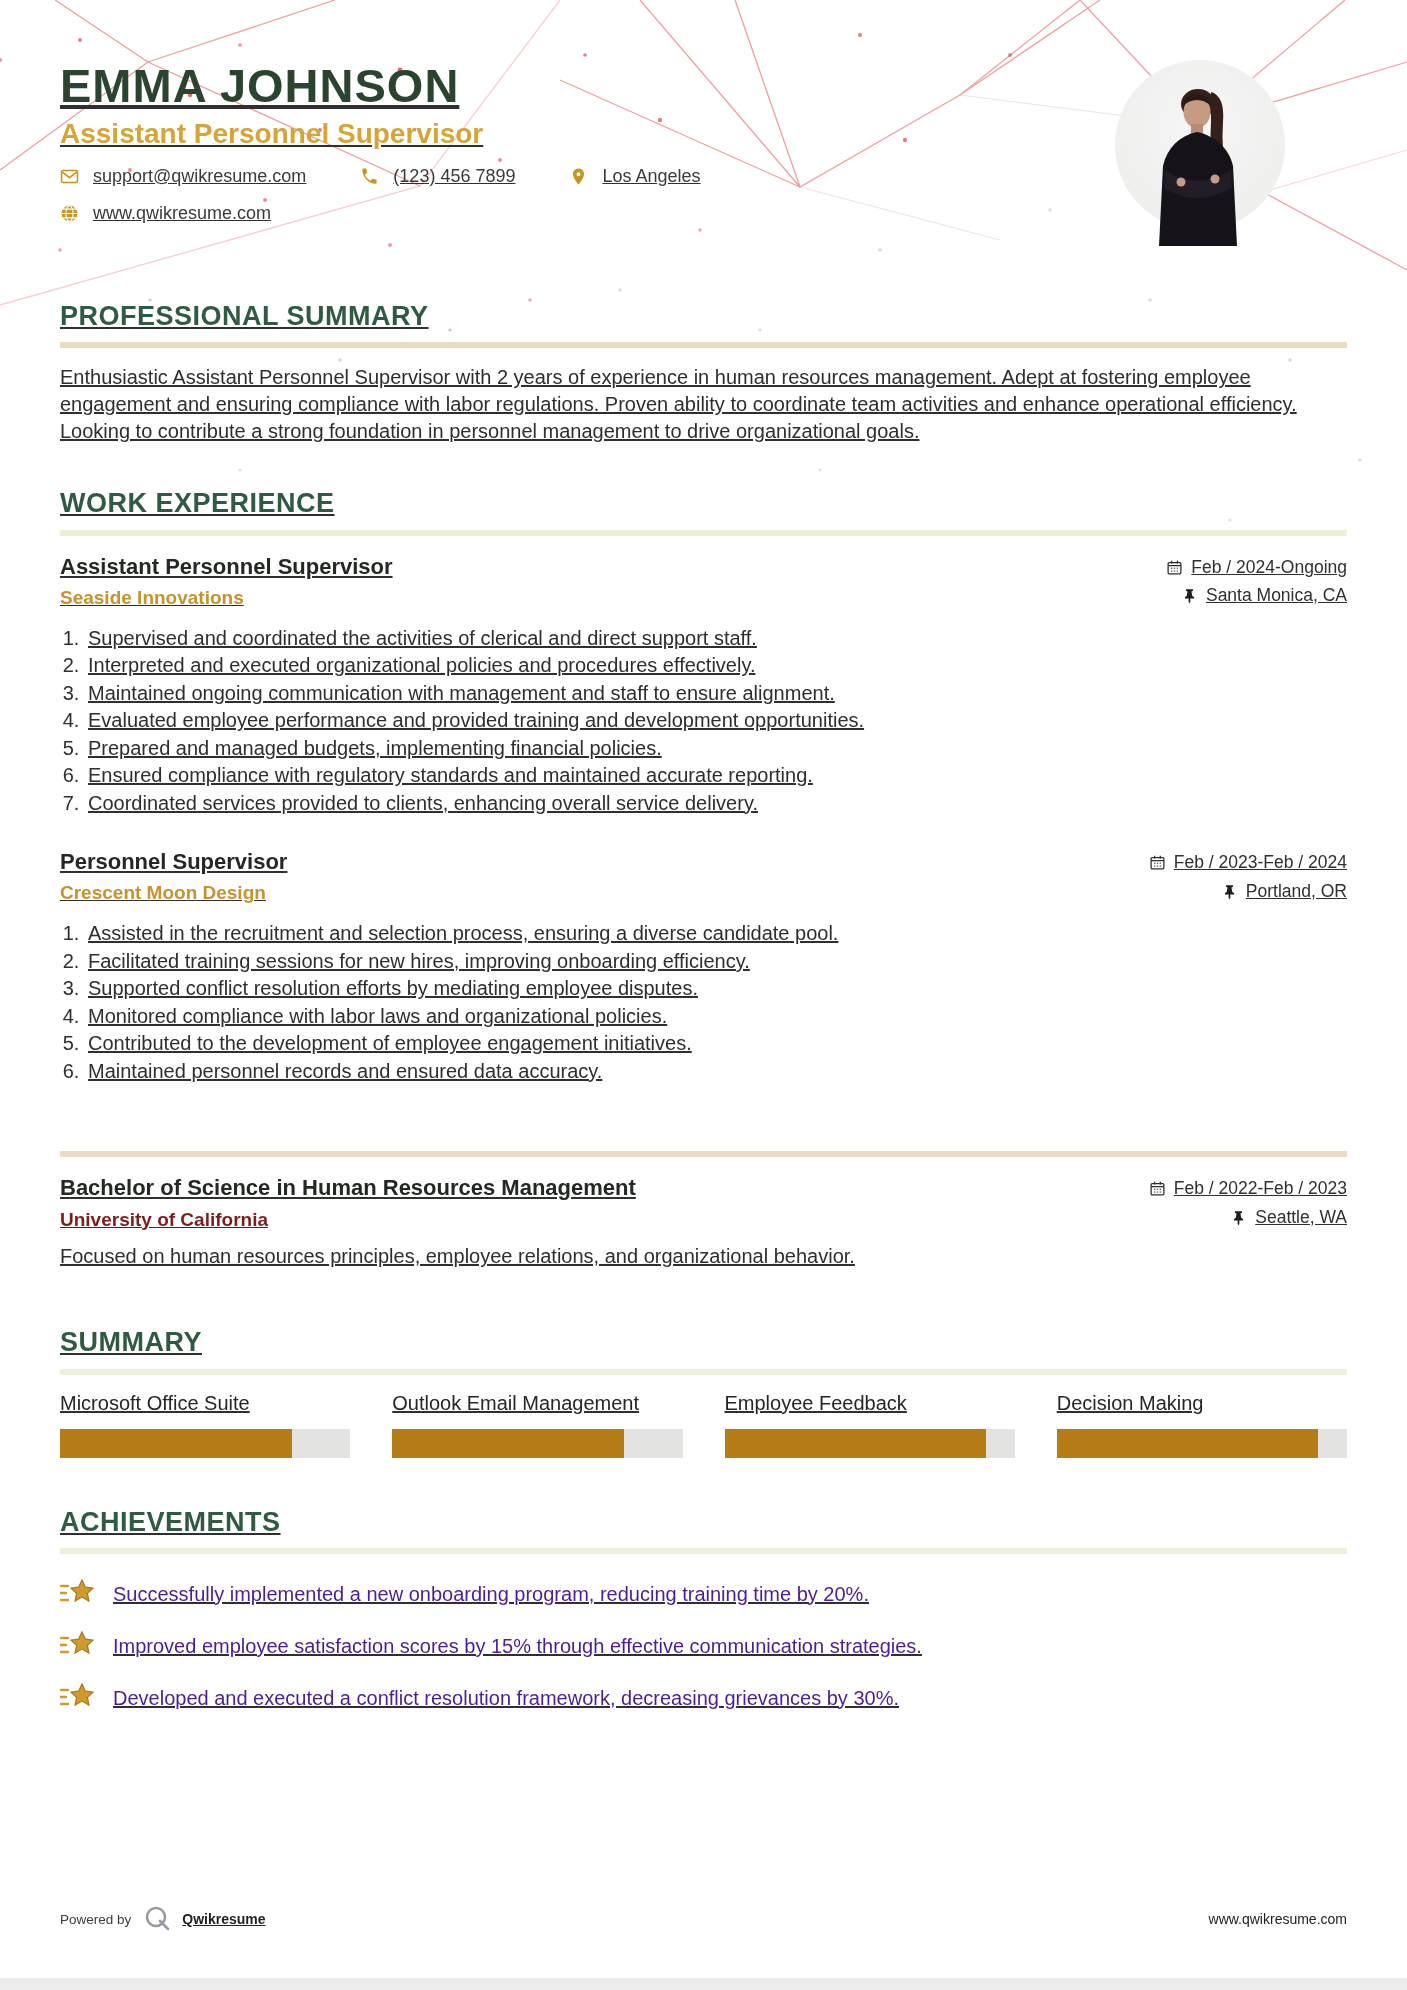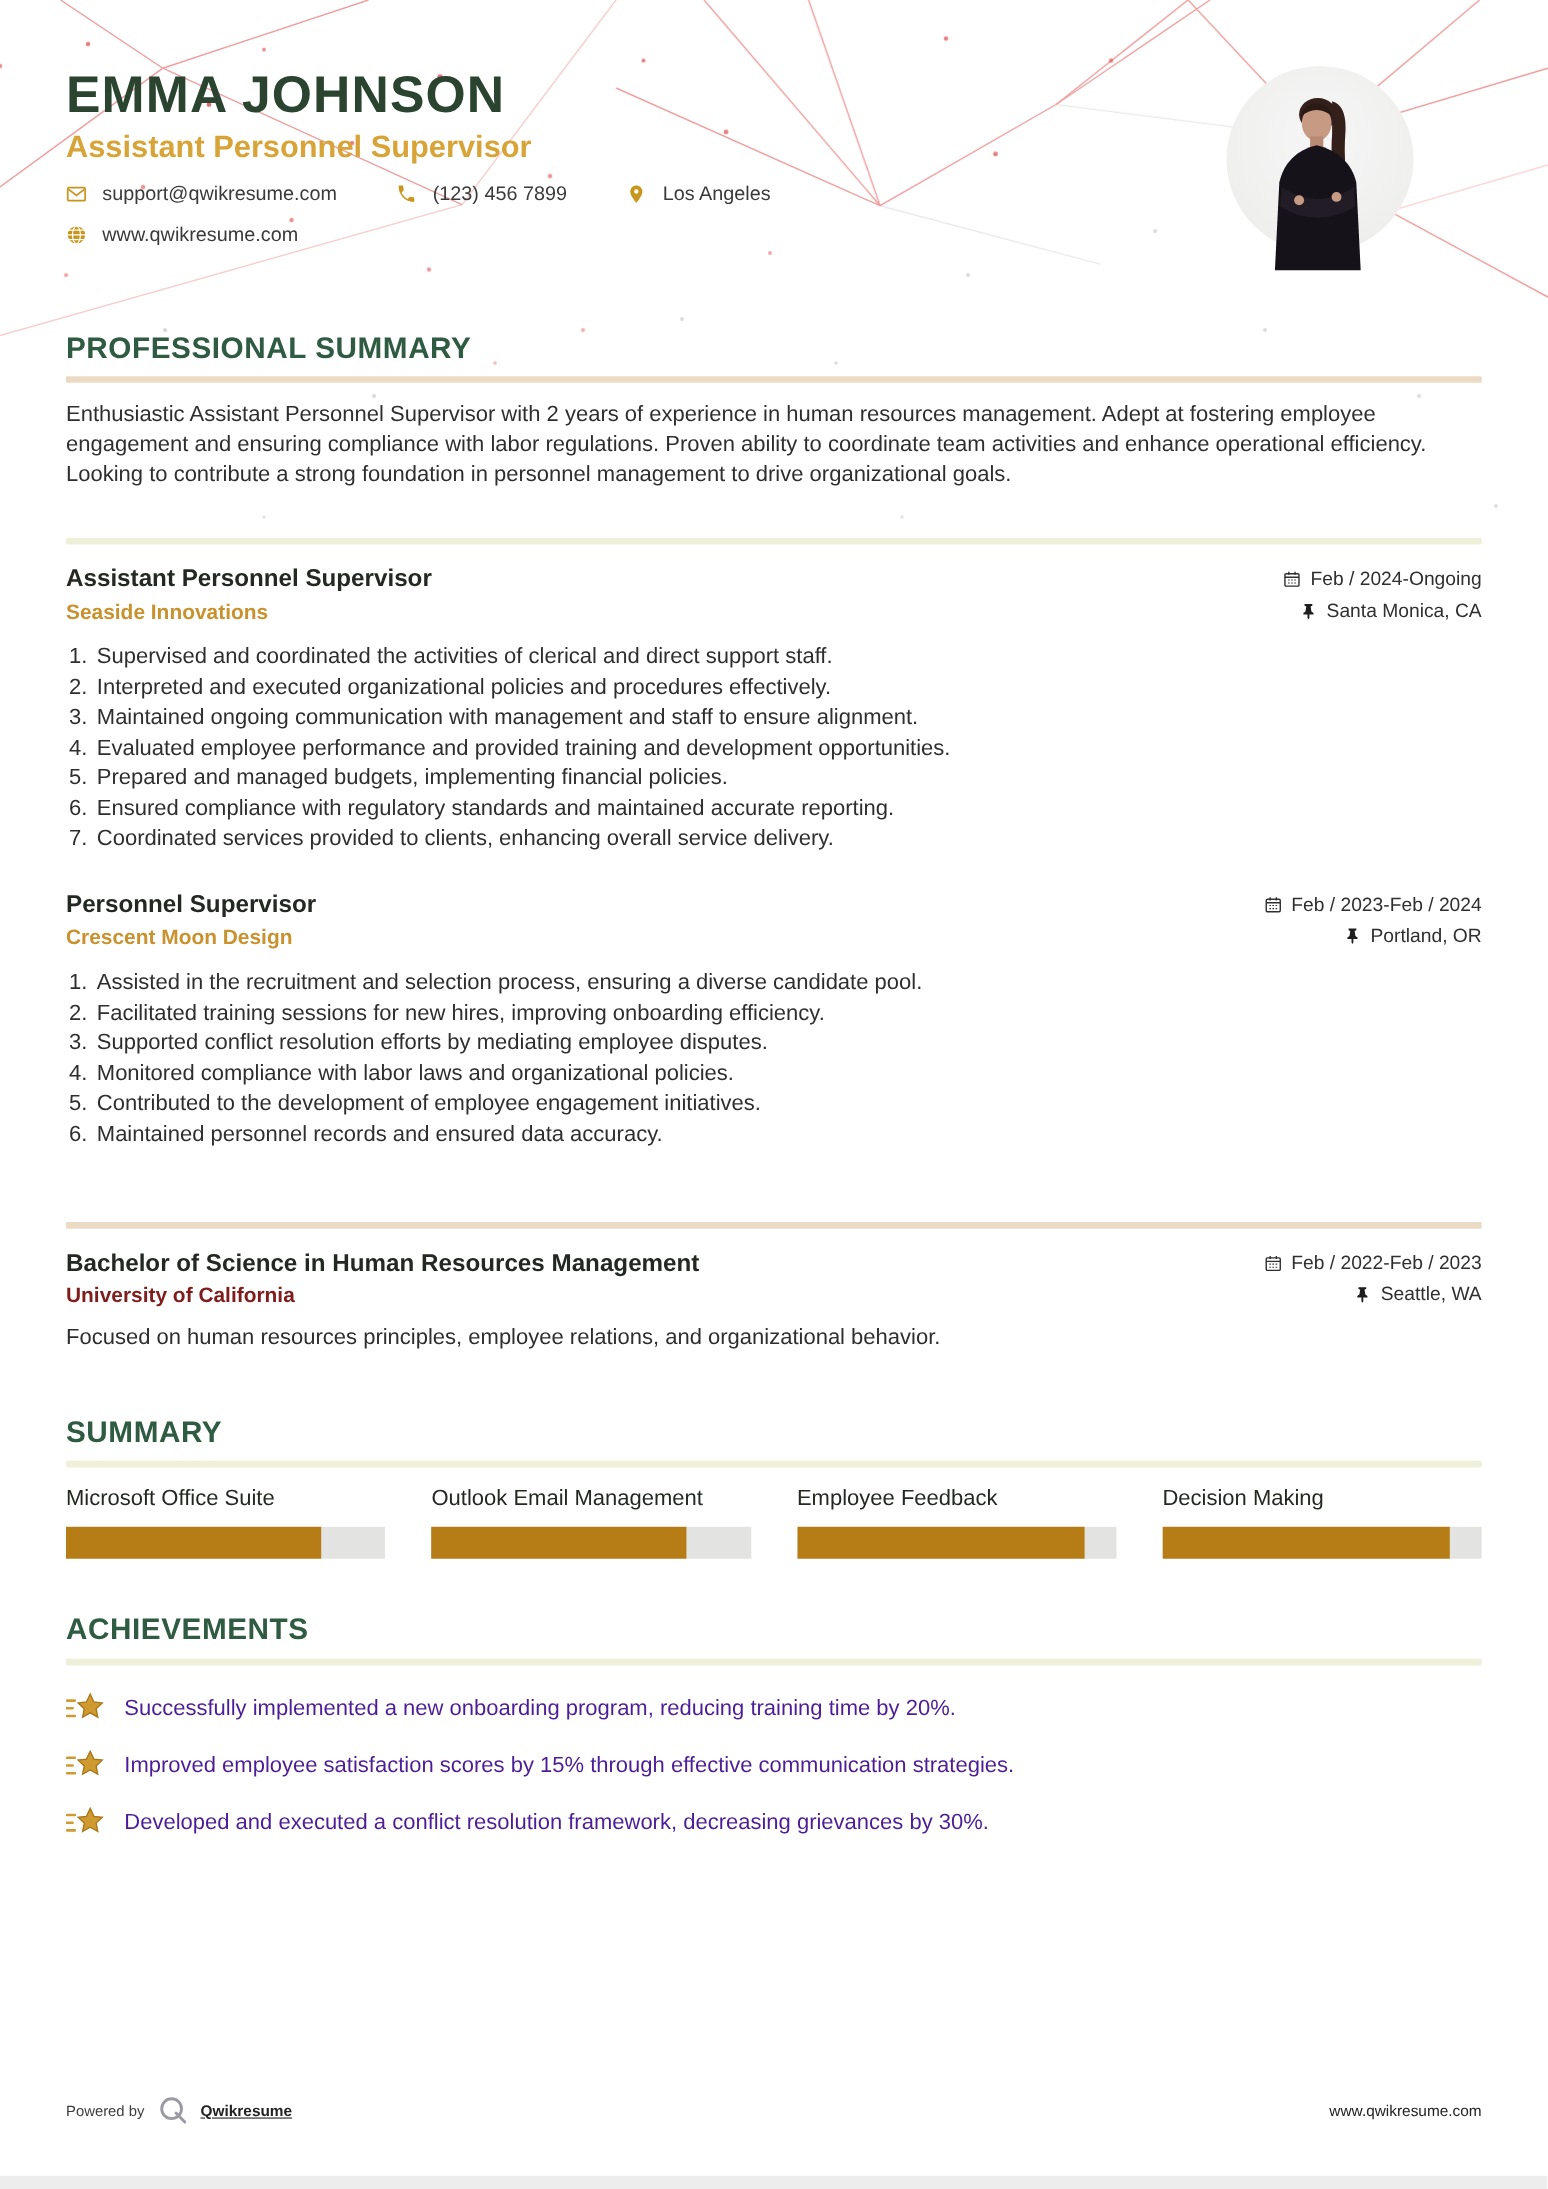--- a/index.html
+++ b/index.html
@@ -3,20 +3,21 @@
 <meta charset="utf-8">
 <style>
   html,body{margin:0;padding:0;background:#fff;}
   .sheet{
     position:relative;
     width:1407px;height:1990px;
     background:#ffffff;
     font-family:"Liberation Sans", sans-serif;
     color:#2f2f2f;
     overflow:hidden;
+    text-decoration:underline;
   }
   .mesh{position:absolute;top:0;left:0;z-index:0;pointer-events:none;}
   .page{position:relative;z-index:1;padding:0 60px;}
 
   
   .header{position:relative;padding-top:62px;min-height:188px;}
   .name{margin:0;font-size:47px;font-weight:700;color:#2a4430;letter-spacing:1px;line-height:1.0;}
   .job-title{margin:10px 0 0 0;font-size:28px;font-weight:700;color:#d8a437;line-height:1.1;}
   .contact-row{display:flex;align-items:center;margin-top:16px;font-size:18px;color:#3a3a3a;}
   .contact-row.second{margin-top:16px;}
@@ -194,20 +195,21 @@
       </div>
     </div>
 
     <div class="summary-sec">
       <h2 class="sec-heading">PROFESSIONAL SUMMARY</h2>
       <div class="rule rule-tan"></div>
       <p class="summary-text">Enthusiastic Assistant Personnel Supervisor with 2 years of experience in human resources management. Adept at fostering employee engagement and ensuring compliance with labor regulations. Proven ability to coordinate team activities and enhance operational efficiency. Looking to contribute a strong foundation in personnel management to drive organizational goals.</p>
     </div>
 
     <div class="work-sec">
+      <h2 class="sec-heading">WORK EXPERIENCE</h2>
       <div class="rule rule-pale"></div>
 
       <div class="job">
         <div class="job-head">
           <div>
             <h3 class="job-name">Assistant Personnel Supervisor</h3>
             <div class="job-company">Seaside Innovations</div>
           </div>
           <div class="job-meta">
             <div class="meta-line">

